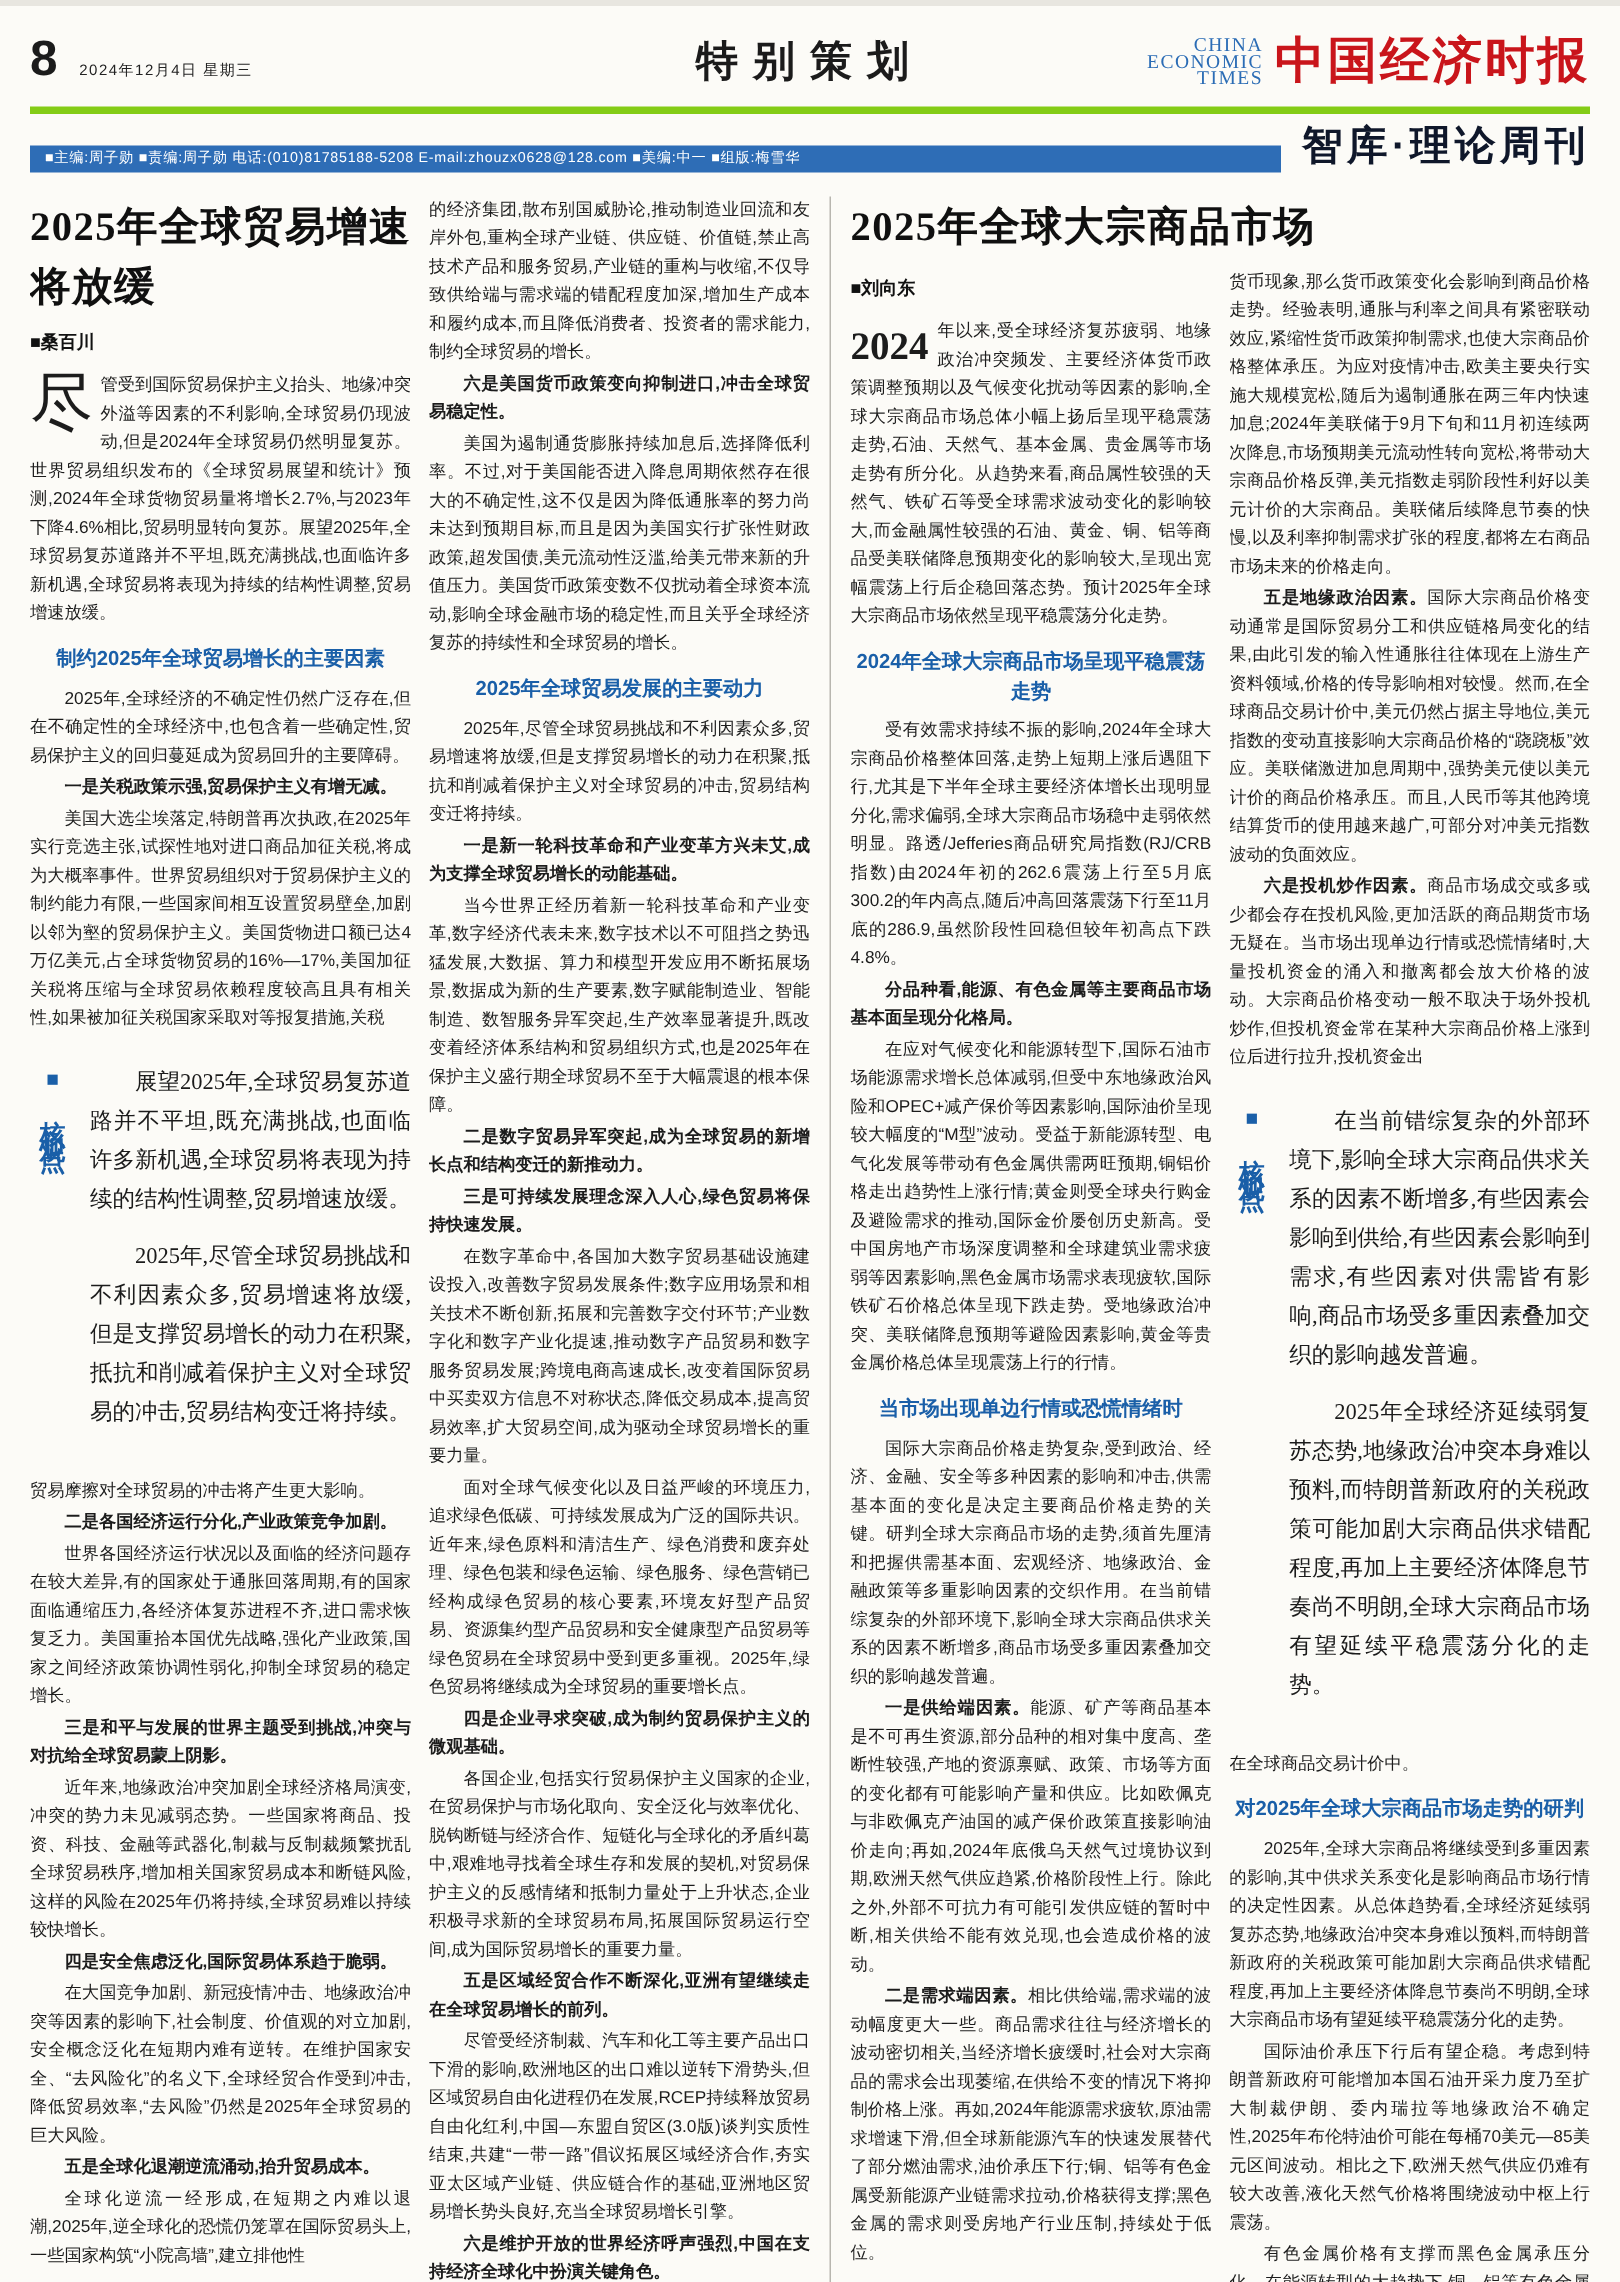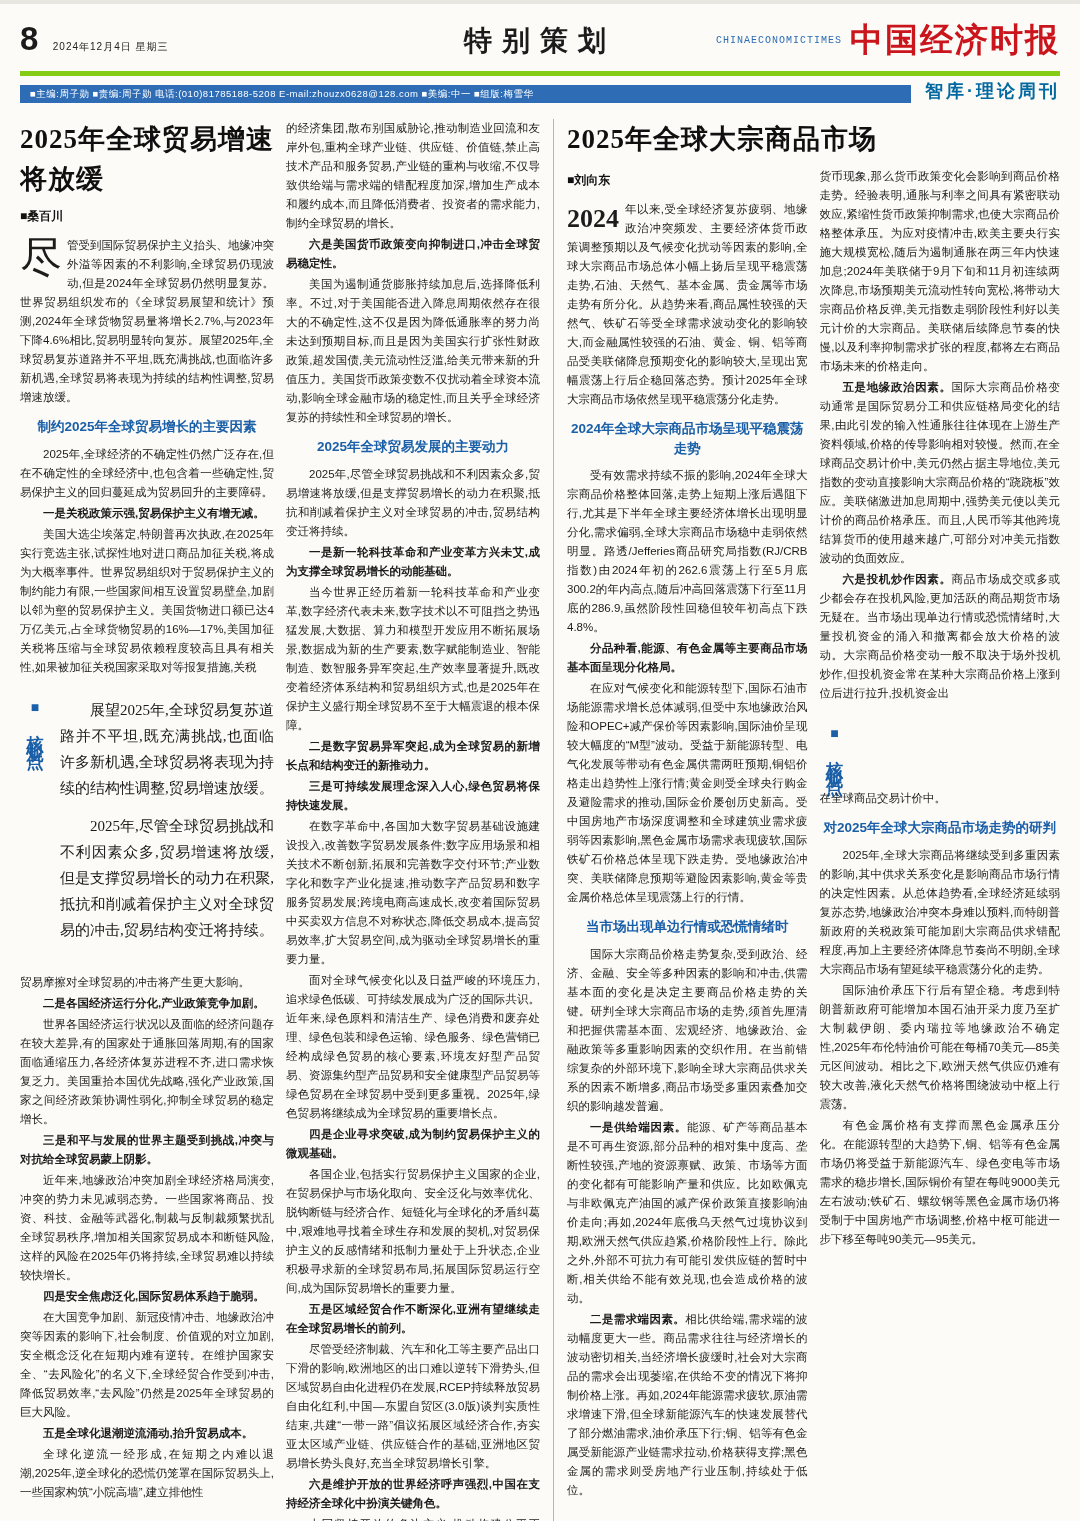--- a/index.html
+++ b/index.html
@@ -6,25 +6,25 @@
   html,body{background:#e8e6e0}
   body{font-family:"Liberation Sans","DejaVu Sans",sans-serif;color:#1b1b1b}
   .page{width:1080px;height:1521px;margin:4px auto;background:#fcfbf7;padding:10px 20px 0;overflow:hidden;position:relative}
 
   
   .mast-top{position:relative;height:54px;display:flex;align-items:flex-start;padding-top:2px}
   .pageno{font-size:33px;font-weight:bold;line-height:44px}
   .date{font-size:10px;color:#222;margin-left:10px;margin-top:24px;display:inline-block;letter-spacing:1px}
   .section-name{position:absolute;left:50%;top:8px;transform:translateX(-50%);font-size:28px;font-weight:bold;letter-spacing:10px;font-family:"Liberation Serif","DejaVu Serif",serif}
   .brand{margin-left:auto;display:flex;align-items:center;gap:8px;padding-top:2px}
-  .brand-en{display:flex;flex-direction:row;align-items:flex-end;color:#2b6cb5;font-size:10px;line-height:11px;letter-spacing:1px;font-family:Liberation Mono, monospace}
+  .brand-en{display:flex;flex-direction:column;align-items:flex-end;color:#2b6cb5;font-size:13px;line-height:11px;letter-spacing:1px;font-family:Liberation Serif, serif}
   .brand-cn{color:#c9151b;font-size:33px;font-weight:bold;font-family:"Liberation Serif","DejaVu Serif",serif;letter-spacing:2px}
   .mast-bar{display:flex;align-items:flex-end;margin-top:3px;border-top:5px solid #84cc16;padding-top:3px}
   .credits{flex:1;background:#2e6db6;color:#fff;font-size:9.5px;line-height:18px;height:18px;padding:0 10px;letter-spacing:.5px;white-space:nowrap;overflow:hidden}
-  .edition{flex:0 0 auto;padding-left:14px;font-size:18px;font-weight:bold;color:#0369a1;letter-spacing:3px}
+  .edition{flex:0 0 auto;padding-left:14px;font-size:27px;font-weight:bold;color:#0f172a;letter-spacing:3px}
 
   
   .content{display:flex;margin-top:16px;height:1408px}
   .art-left{flex:0 0 520px;min-width:0}
   .divider{flex:0 0 1px;background:#b8b6af;margin:0 13px}
   .art-right{flex:1;min-width:0}
   .cols{display:flex;gap:12px}
   .col{flex:1;min-width:0;overflow:hidden}
 
   .title{font-size:27px;line-height:40px;font-weight:bold;font-family:"Liberation Serif","DejaVu Serif",serif;letter-spacing:1px;margin:0 0 8px;color:#101010}
@@ -165,20 +165,24 @@
           <div>
               <p class="blk-cont">货币现象,那么货币政策变化会影响到商品价格走势。经验表明,通胀与利率之间具有紧密联动效应,紧缩性货币政策抑制需求,也使大宗商品价格整体承压。为应对疫情冲击,欧美主要央行实施大规模宽松,随后为遏制通胀在两三年内快速加息;2024年美联储于9月下旬和11月初连续两次降息,市场预期美元流动性转向宽松,将带动大宗商品价格反弹,美元指数走弱阶段性利好以美元计价的大宗商品。美联储后续降息节奏的快慢,以及利率抑制需求扩张的程度,都将左右商品市场未来的价格走向。</p>
               <p class="blk-p"><b>五是地缘政治因素。</b>国际大宗商品价格变动通常是国际贸易分工和供应链格局变化的结果,由此引发的输入性通胀往往体现在上游生产资料领域,价格的传导影响相对较慢。然而,在全球商品交易计价中,美元仍然占据主导地位,美元指数的变动直接影响大宗商品价格的“跷跷板”效应。美联储激进加息周期中,强势美元使以美元计价的商品价格承压。而且,人民币等其他跨境结算货币的使用越来越广,可部分对冲美元指数波动的负面效应。</p>
               <p class="blk-p"><b>六是投机炒作因素。</b>商品市场成交或多或少都会存在投机风险,更加活跃的商品期货市场无疑在。当市场出现单边行情或恐慌情绪时,大量投机资金的涌入和撤离都会放大价格的波动。大宗商品价格变动一般不取决于场外投机炒作,但投机资金常在某种大宗商品价格上涨到位后进行拉升,投机资金出</p>
             </div>
           <aside class="corebox">
             <div class="core-label">
               <span class="sq">■</span>
               <span class="vert">核心观点</span>
             </div>
+            <div class="core-text">
+                <p class="blk-core">在当前错综复杂的外部环境下,影响全球大宗商品供求关系的因素不断增多,有些因素会影响到供给,有些因素会影响到需求,有些因素对供需皆有影响,商品市场受多重因素叠加交织的影响越发普遍。</p>
+                <p class="blk-core">2025年全球经济延续弱复苏态势,地缘政治冲突本身难以预料,而特朗普新政府的关税政策可能加剧大宗商品供求错配程度,再加上主要经济体降息节奏尚不明朗,全球大宗商品市场有望延续平稳震荡分化的走势。</p>
+              </div>
           </aside>
           <div>
               <p class="blk-cont">在全球商品交易计价中。</p>
               <h3 class="blk-h">对2025年全球大宗商品市场走势的研判</h3>
               <p class="blk-p">2025年,全球大宗商品将继续受到多重因素的影响,其中供求关系变化是影响商品市场行情的决定性因素。从总体趋势看,全球经济延续弱复苏态势,地缘政治冲突本身难以预料,而特朗普新政府的关税政策可能加剧大宗商品供求错配程度,再加上主要经济体降息节奏尚不明朗,全球大宗商品市场有望延续平稳震荡分化的走势。</p>
               <p class="blk-p">国际油价承压下行后有望企稳。考虑到特朗普新政府可能增加本国石油开采力度乃至扩大制裁伊朗、委内瑞拉等地缘政治不确定性,2025年布伦特油价可能在每桶70美元—85美元区间波动。相比之下,欧洲天然气供应仍难有较大改善,液化天然气价格将围绕波动中枢上行震荡。</p>
               <p class="blk-p">有色金属价格有支撑而黑色金属承压分化。在能源转型的大趋势下,铜、铝等有色金属市场仍将受益于新能源汽车、绿色变电等市场需求的稳步增长,国际铜价有望在每吨9000美元左右波动;铁矿石、螺纹钢等黑色金属市场仍将受制于中国房地产市场调整,价格中枢可能进一步下移至每吨90美元—95美元。</p>
             </div>
         </div>
       </div>

